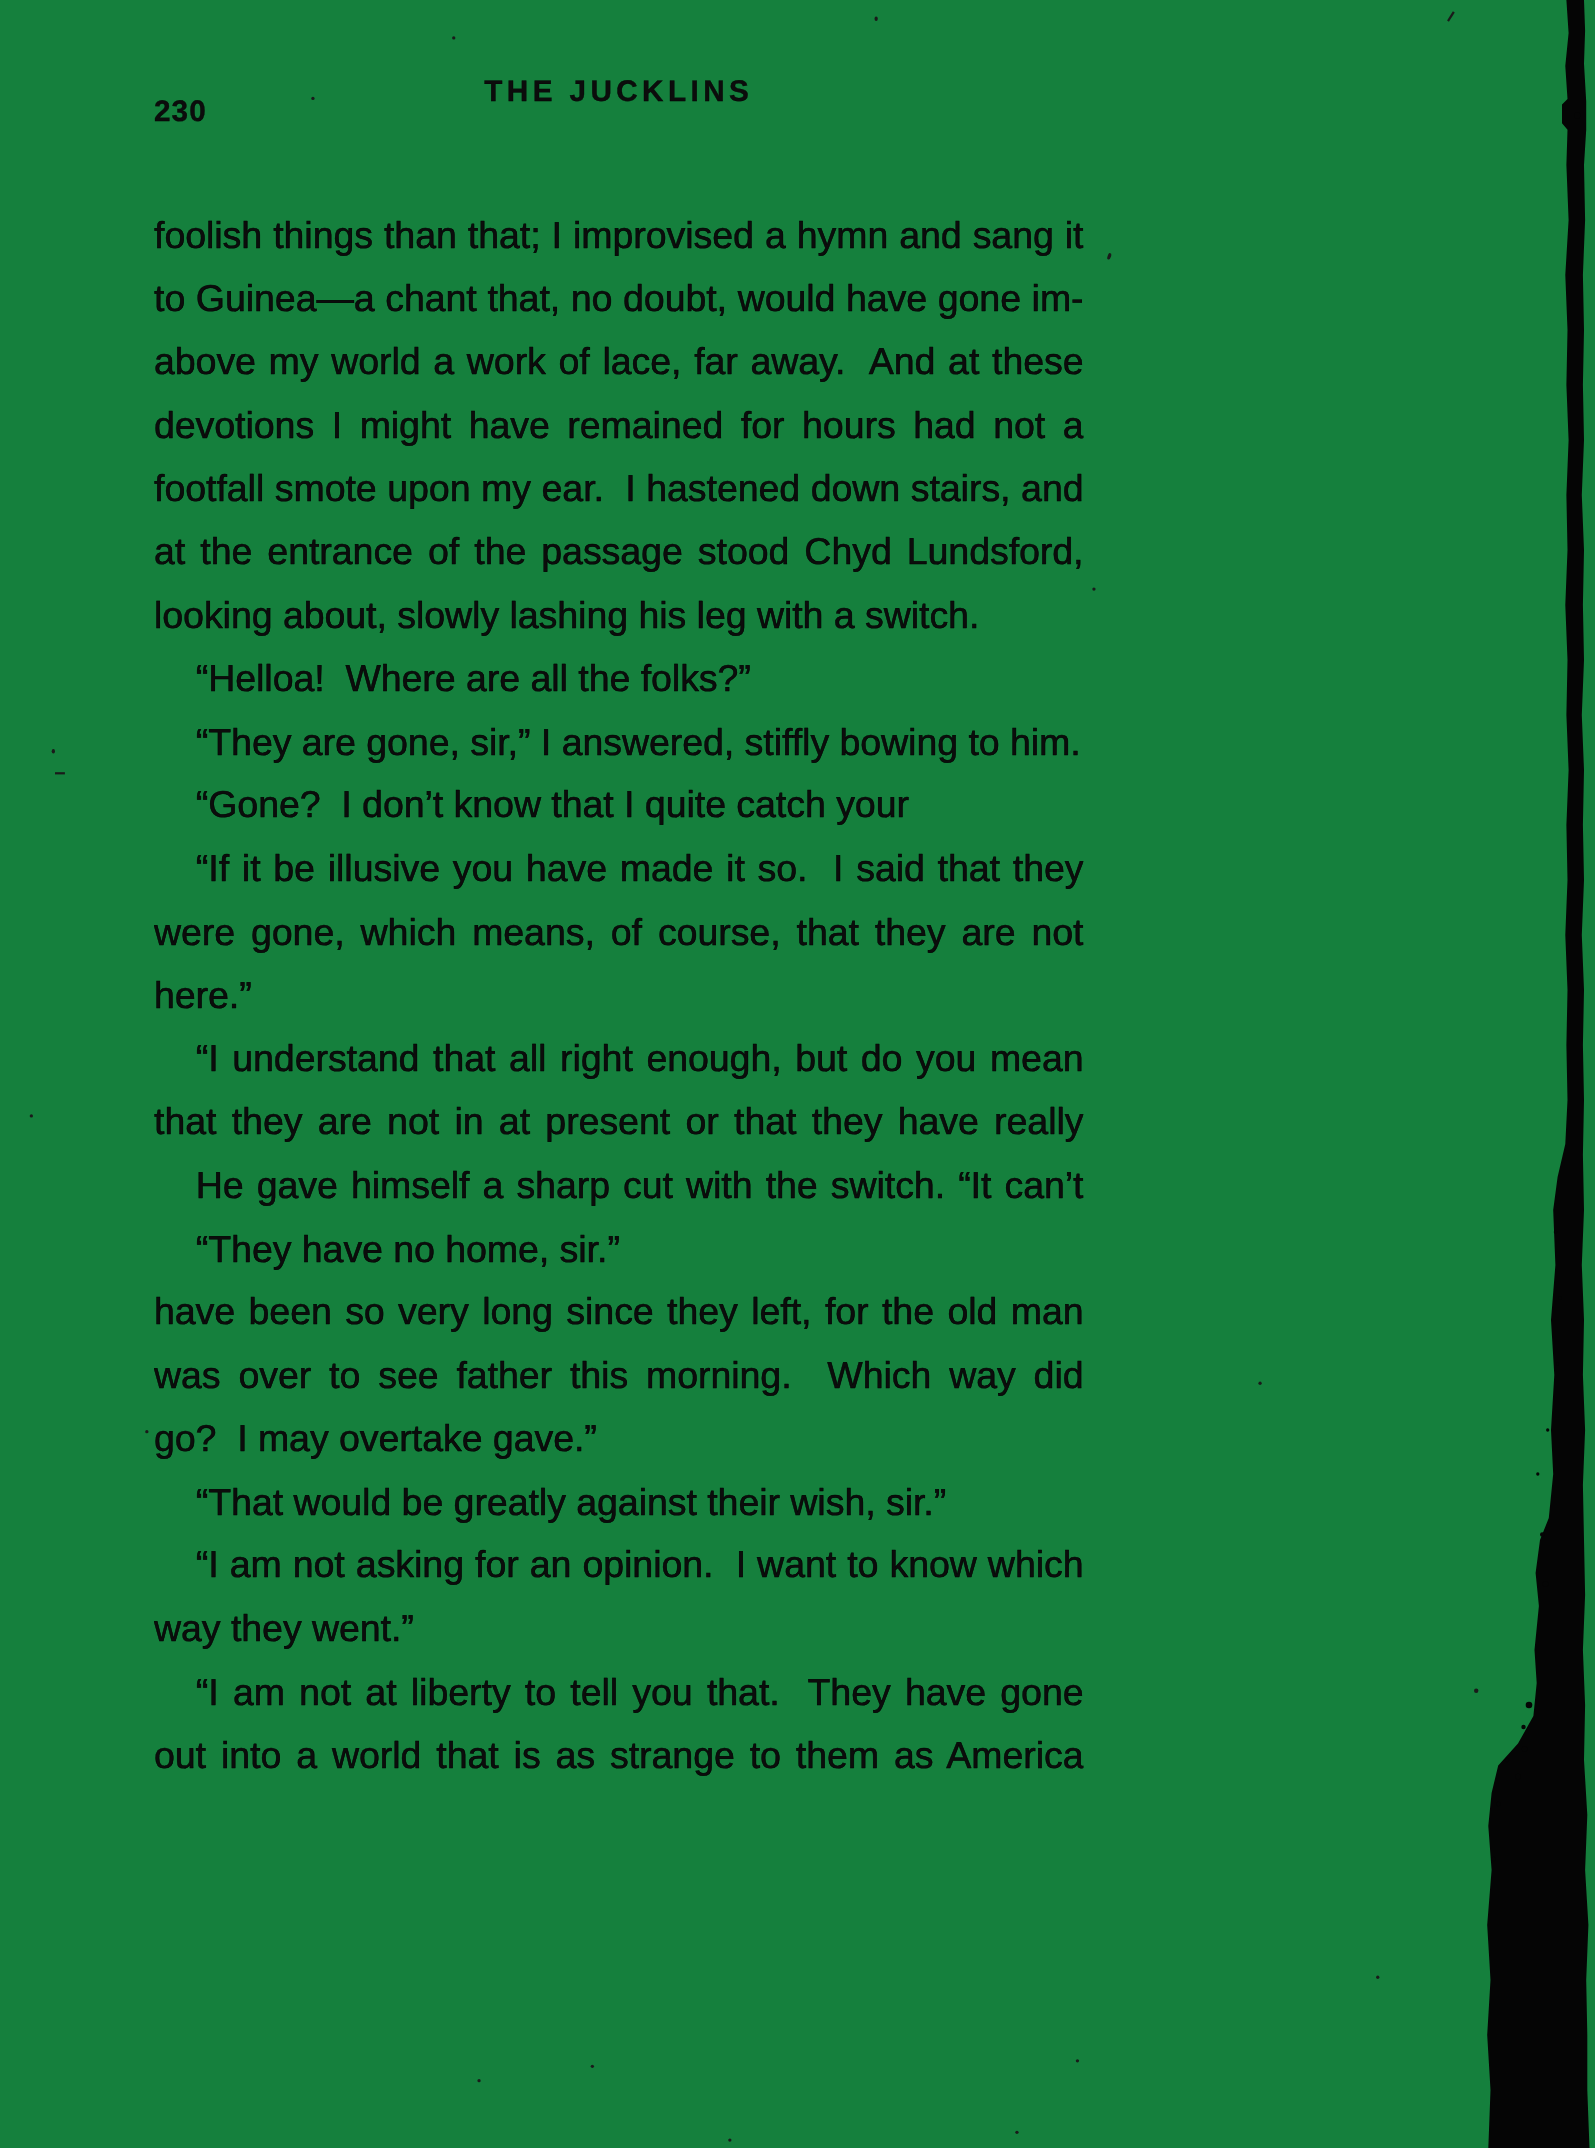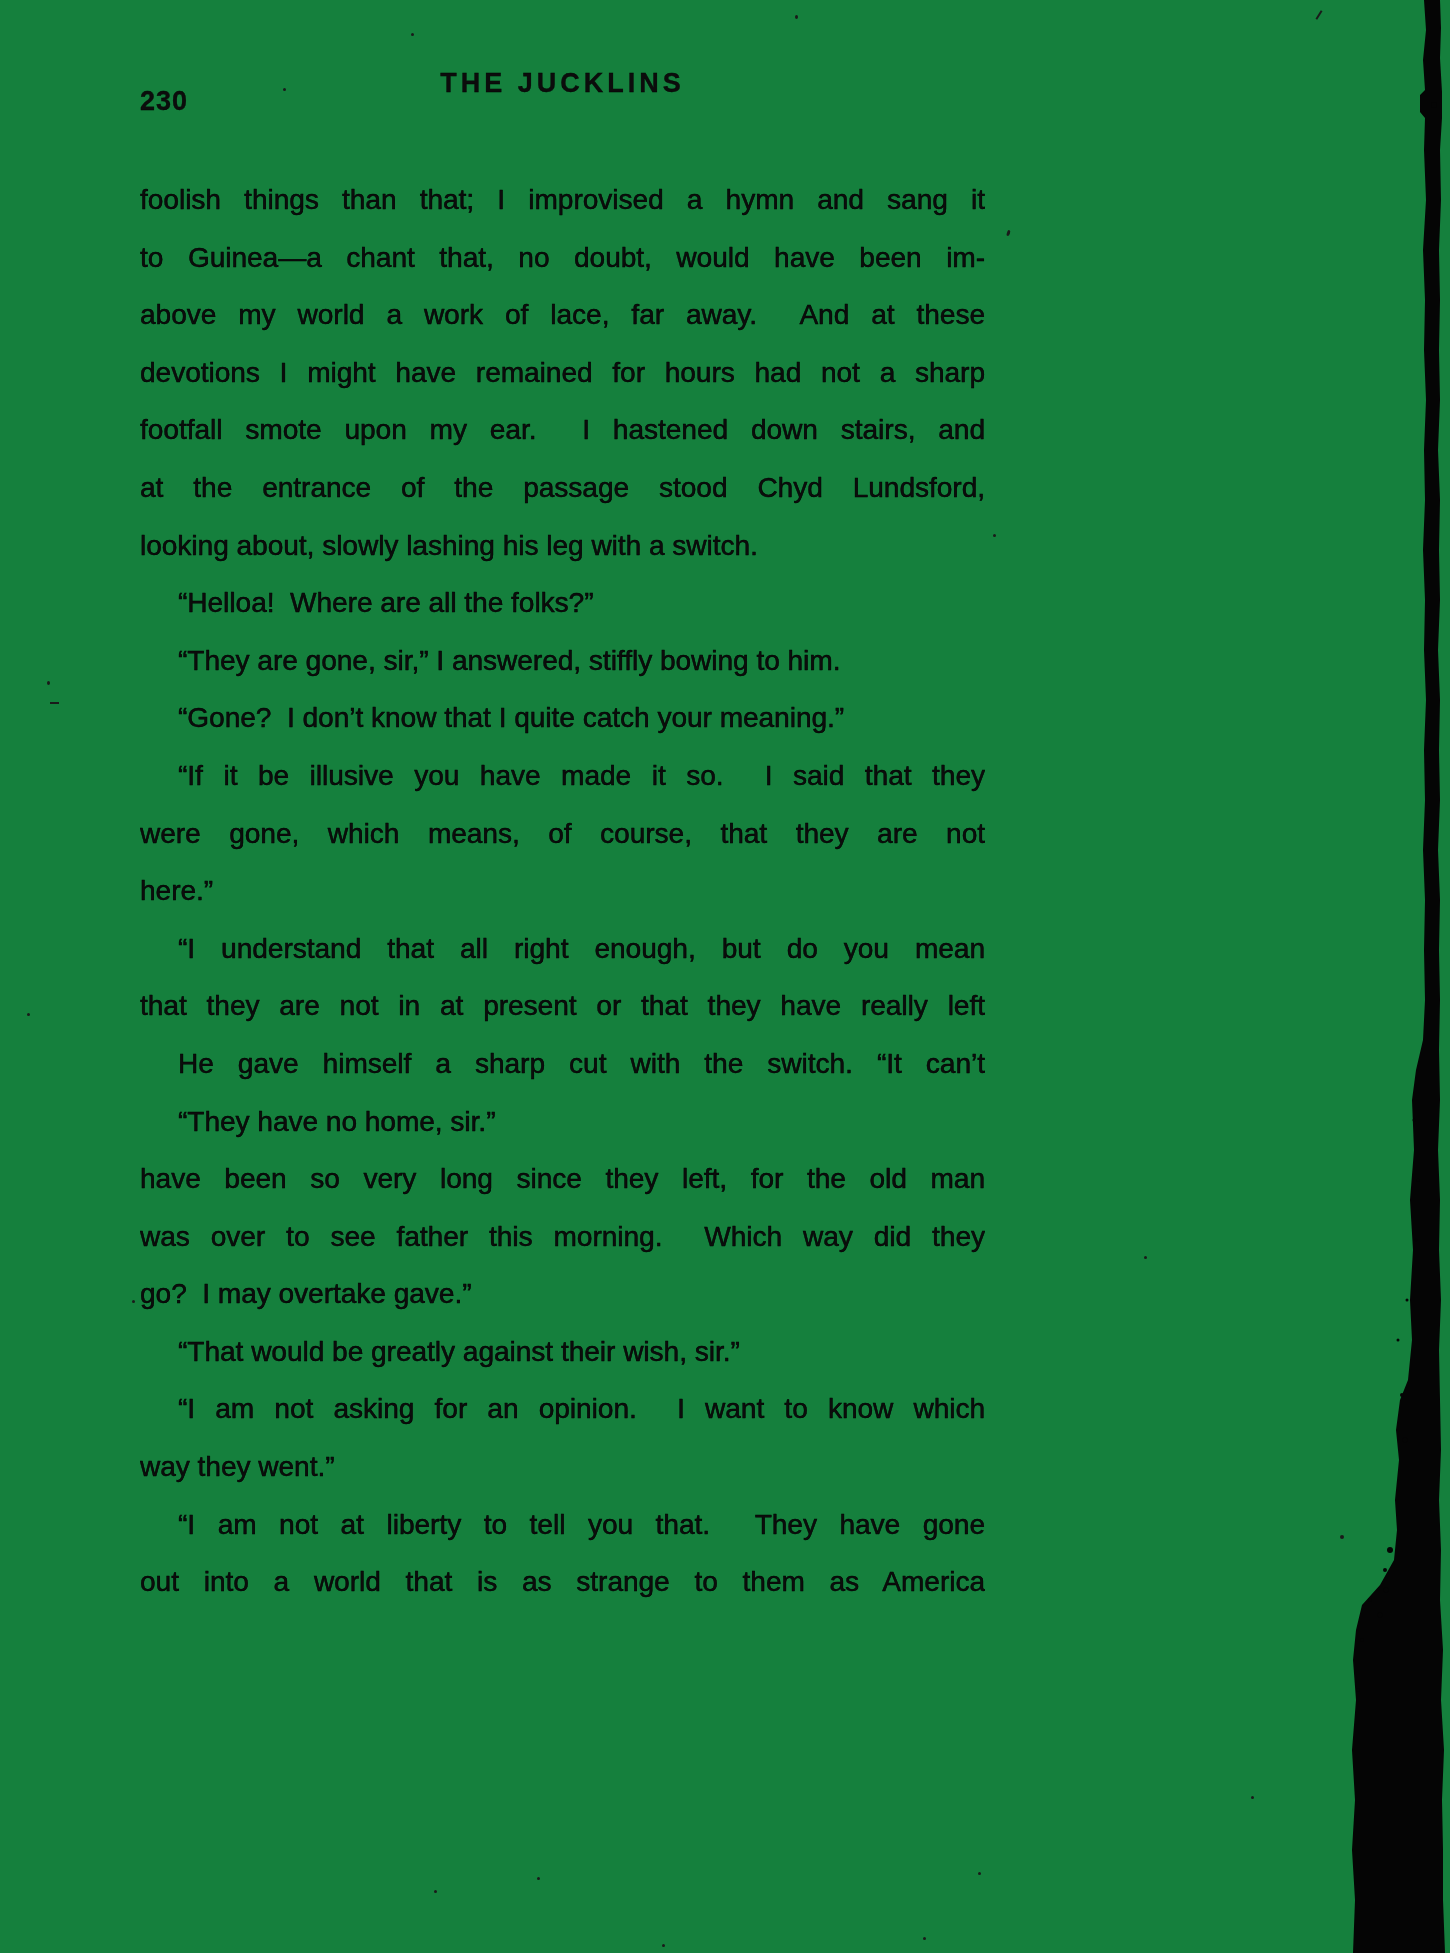--- a/index.html
+++ b/index.html
@@ -18,22 +18,22 @@
     -webkit-text-stroke:0.3px #000;
   }
   .hdr-title{
     position:absolute;left:140px;top:68px;width:845px;
     text-align:center;
     font-size:27px;font-weight:700;letter-spacing:4px;
     -webkit-text-stroke:0.3px #000;
   }
   
   .body-text{
-    position:absolute;left:140px;top:171px;width:845px;
-    font-size:28px;line-height:57.6px;
+    position:absolute;left:140px;top:186px;width:845px;
+    font-size:34px;line-height:57.6px;
     -webkit-text-stroke:0.38px #000;
     text-shadow:0.3px 0 0 rgba(0,0,0,0.55);
   }
   .ln{white-space:pre-wrap;height:57.6px;overflow:hidden;text-align:left;}
   .j{text-align:justify;text-align-last:justify;}
   .i{text-indent:38px;}
   
   .gutter-svg{position:absolute;top:0;right:0;width:100px;height:1953px;}
   
   .speck{position:absolute;background:#1a1a1a;border-radius:50%;}
@@ -42,21 +42,21 @@
 </head>
 <body>
 
 <div id="page">
 
   <div class="hdr-num">230</div>
   <div class="hdr-title">THE JUCKLINS</div>
 
   <div class="body-text">
     <div class="ln j">foolish things than that; I improvised a hymn and sang it</div>
-    <div class="ln j">to Guinea—a chant that, no doubt, would have been im-</div>
+    <div class="ln j">to Guinea—a chant that, no doubt, would have gone im-</div>
     <div class="ln j">above my world a work of lace, far away.  And at these</div>
     <div class="ln j">devotions I might have remained for hours had not a sharp</div>
     <div class="ln j">footfall smote upon my ear.  I hastened down stairs, and</div>
     <div class="ln j">at the entrance of the passage stood Chyd Lundsford,</div>
     <div class="ln">looking about, slowly lashing his leg with a switch.</div>
     <div class="ln i">“Helloa!  Where are all the folks?”</div>
     <div class="ln i">“They are gone, sir,” I answered, stiffly bowing to him.</div>
     <div class="ln i">“Gone?  I don’t know that I quite catch your meaning.”</div>
     <div class="ln i j">“If it be illusive you have made it so.  I said that they</div>
     <div class="ln j">were gone, which means, of course, that they are not</div>

